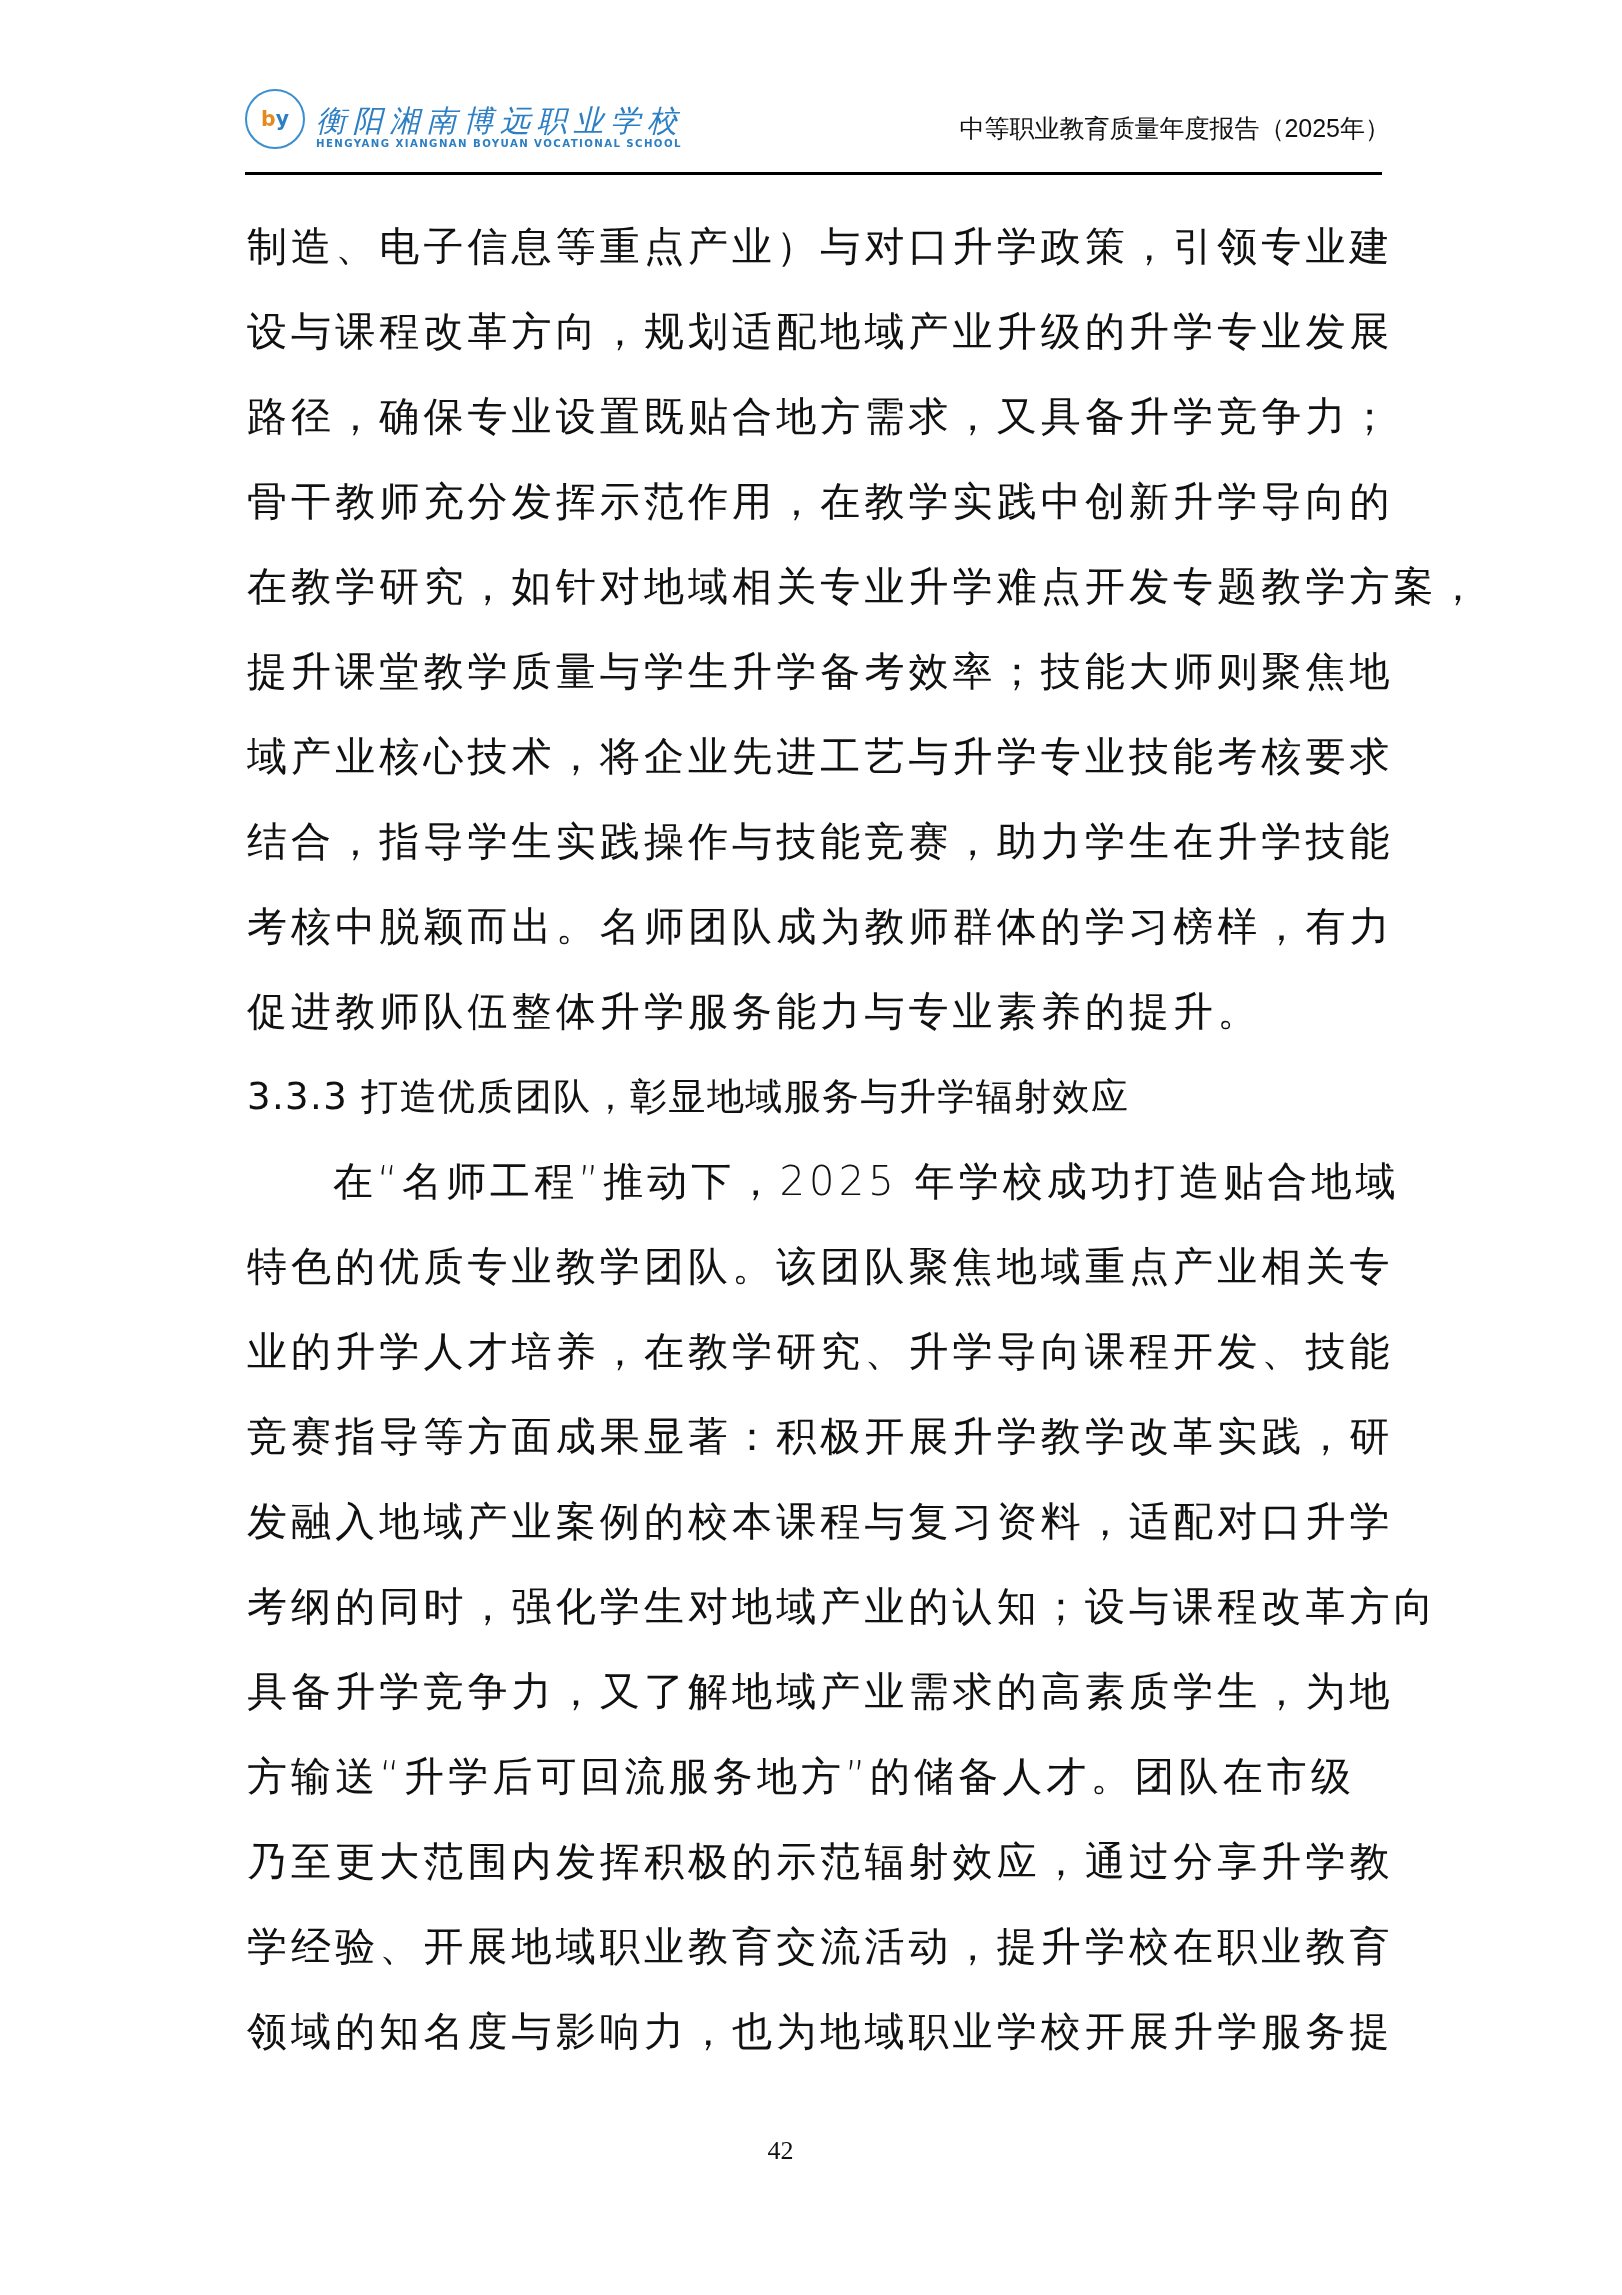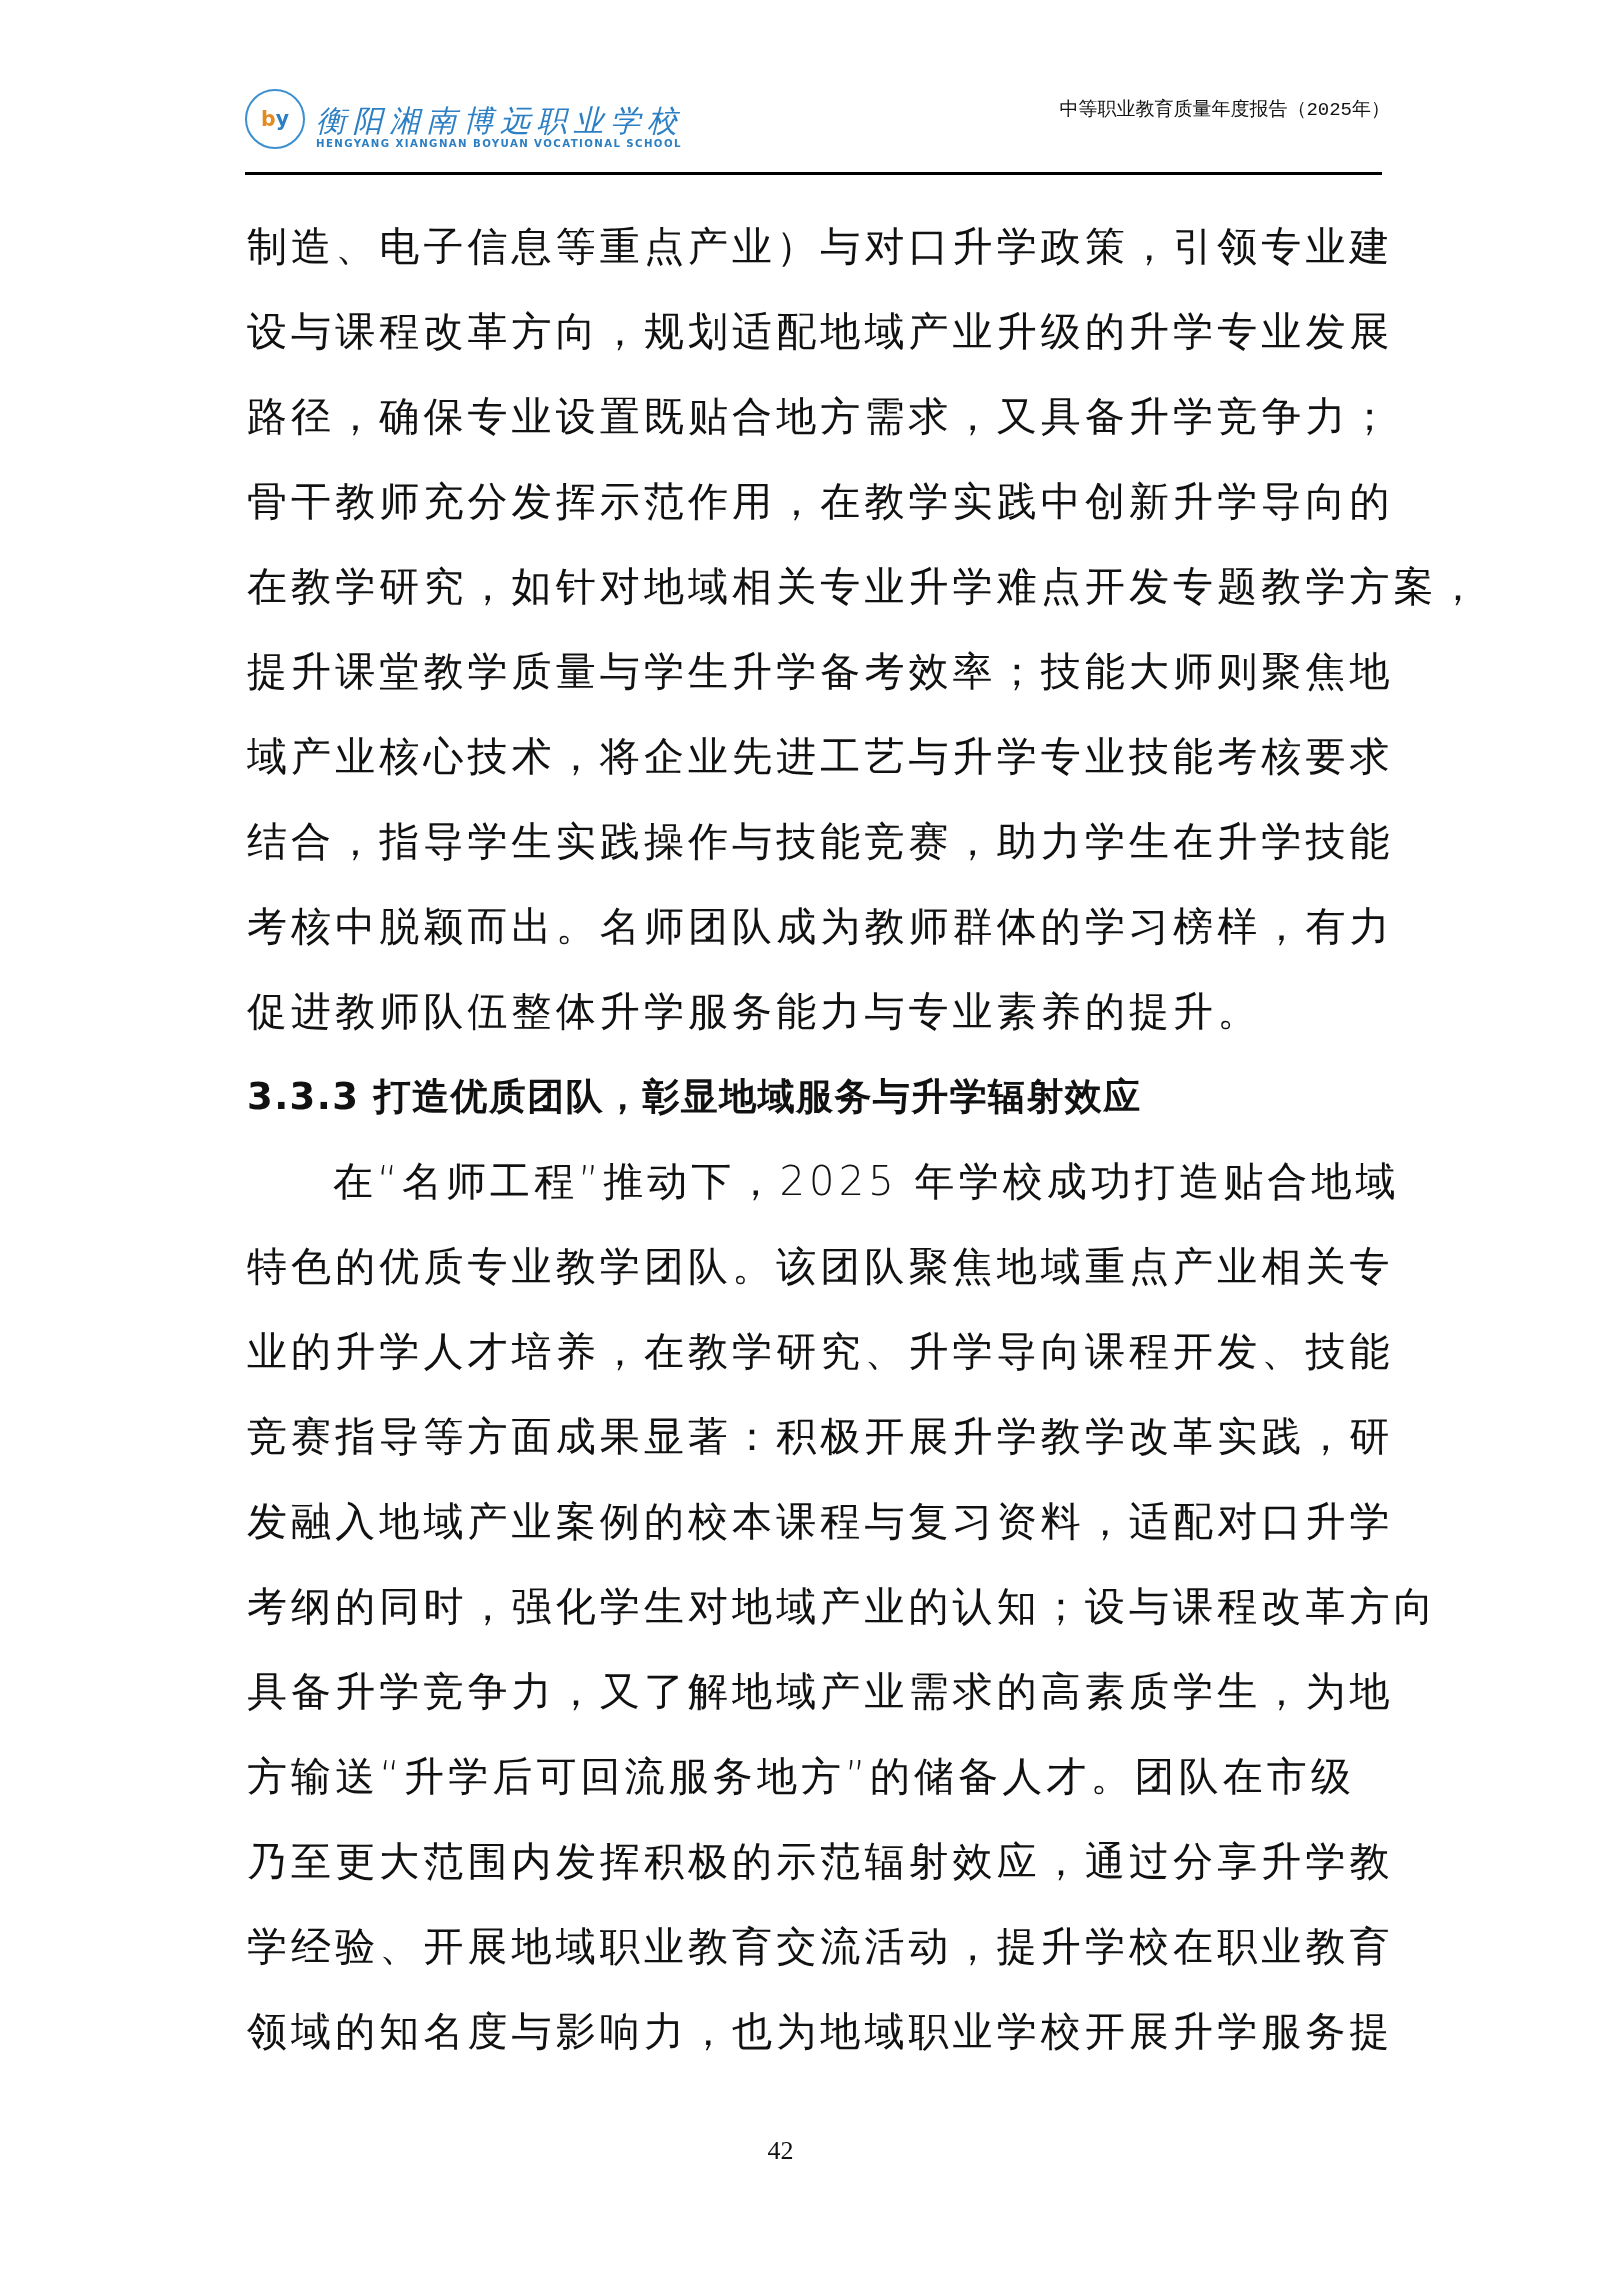--- a/index.html
+++ b/index.html
@@ -10,29 +10,29 @@
     .logo-emblem { width: 56px; height: 56px; border-radius: 50%; border: 2px solid #3b8fcf;
                    display: flex; align-items: center; justify-content: center; position: relative; }
     .logo-emblem-inner { font-family: "DejaVu Sans", sans-serif; font-size: 20.4px; font-weight: bold;
                          color: #e58a1f; }
     .logo-emblem-inner span { color: #2c7fc3; }
     .logo-text { margin-left: 11px; margin-top: 14px; }
     .logo-cn { font-family: "DejaVu Serif", serif; font-size: 30px; color: #2c7fc3;
                letter-spacing: 6.8px; font-style: italic; line-height: 35px; }
     .logo-en { font-family: "DejaVu Sans", sans-serif; font-size: 10.2px; font-weight: bold;
                color: #2c7fc3; letter-spacing: 1.4px; }
-    .report-title { position: absolute; right: 0; top: 7px; font-size: 19px; color: #111;
-                    font-family: Liberation Mono, monospace; }
+    .report-title { position: absolute; right: 0; top: 23px; font-size: 25px; color: #111;
+                    font-family: Liberation Sans, sans-serif; }
     .header-rule { position: absolute; left: 245px; top: 172px; width: 1137px; height: 2.7px; background: #000; }
     .content { position: absolute; left: 247px; top: 204px; width: 1145px; }
     .para { font-size: 40px; line-height: 85px; letter-spacing: 4.1px; margin: 0;
             font-family: "DejaVu Sans", "Liberation Sans", sans-serif; font-weight: 300; }
     .line { display: block; white-space: nowrap; }
     .indent { padding-left: 86px; }
-    .section-heading { font-size: 37px; font-weight: bold; line-height: 85px; margin: 0;
+    .section-heading { font-size: 37px; font-weight: normal; line-height: 85px; margin: 0;
                        font-family: "DejaVu Sans", "Liberation Sans", sans-serif; letter-spacing: 1.4px; }
     .page-number { position: absolute; left: 0; width: 1561px; top: 2136px; text-align: center;
                    font-size: 26px; font-family: "Liberation Serif", "DejaVu Serif", serif; }
   </style>
 </head>
 <body>
 
 <div class="header">
   <div class="logo">
     <div class="logo-emblem">

